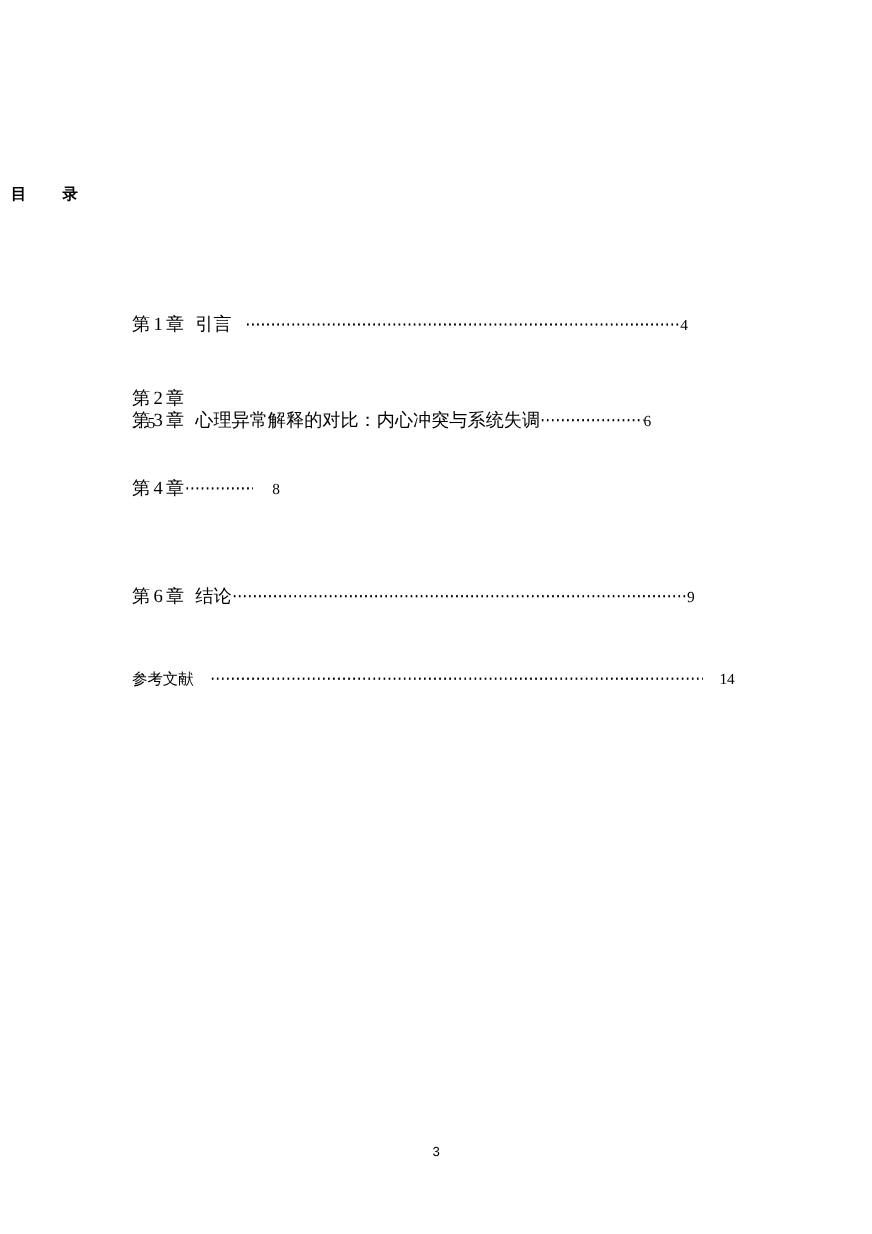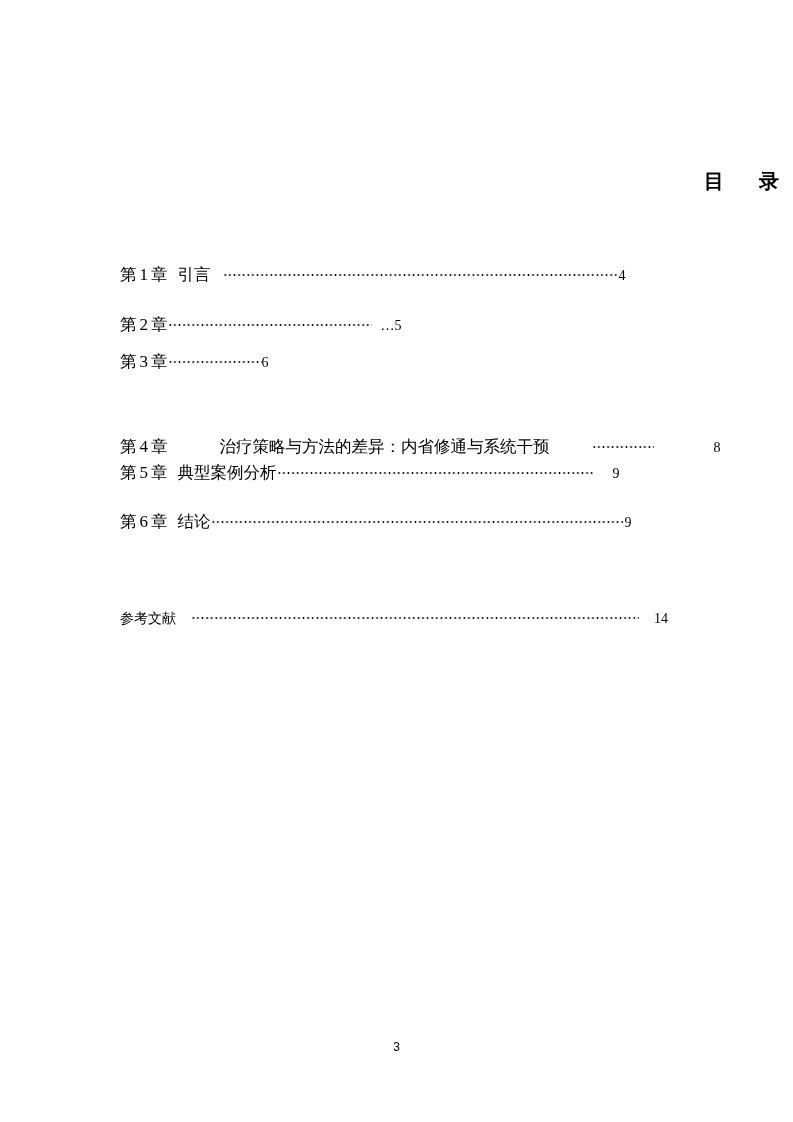--- a/index.html
+++ b/index.html
@@ -20,41 +20,42 @@
       left: 0; top: 0;
       width: 793px;
       height: 1122px;
       background: #fff;
     }
     .toc-title {
       position: absolute;
       top: 168px;
       left: 0;
       width: 793px;
-      text-align: right;
+      text-align: left;
       font-family: "DejaVu Sans", "Liberation Sans", sans-serif;
       font-weight: bold;
-      font-size: 20px;
+      font-size: 14px;
       letter-spacing: 14px;
       padding-left: 10px;
       box-sizing: border-box;
     }
     .toc-entry {
       position: absolute;
       left: 120px;
       height: 24px;
       line-height: 24px;
       font-size: 17px;
       white-space: nowrap;
       display: flex;
       align-items: baseline;
     }
     .toc-entry .prefix {
       font-family: "Liberation Serif", "DejaVu Serif", serif;
       letter-spacing: 0px;
+      margin-top: 20px;
     }
     .toc-entry .prefix .cjk,
     .toc-entry .label {
       font-family: "DejaVu Sans", "Liberation Sans", sans-serif;
       font-size: 16.5px;
     }
     .toc-entry .num {
       font-family: "Liberation Serif", serif;
       font-size: 17px;
       margin: 0 3px;
@@ -107,45 +108,39 @@
 
   <div class="toc-title">目  录</div>
 
   <div class="toc-entry" style="top:263px;">
     <span class="prefix"><span class="cjk">第</span><span class="num">1</span><span class="cjk">章</span></span>
     <span class="label">引言</span>
     <span class="leader" style="width:396px; margin-left:12px;"></span>
     <span class="page-no">4</span>
   </div>
 
-  <div class="toc-entry" style="top:313px;">
+  <div class="toc-entry" style="top:330px;flex-direction:column;">
     <span class="prefix"><span class="cjk">第</span><span class="num">2</span><span class="cjk">章</span></span>
     <span class="leader" style="width:204px; margin-left:0px; margin-right:9px;"></span>
     <span class="page-no">…5</span>
   </div>
 
   <div class="toc-entry" style="top:350px;">
     <span class="prefix"><span class="cjk">第</span><span class="num">3</span><span class="cjk">章</span></span>
+    <span class="label">心理异常解释的对比：内心冲突与系统失调</span>
     <span class="leader" style="width:94px;"></span>
     <span class="page-no">6</span>
   </div>
 
-  <div class="toc-entry" style="top:435px;gap:42px;">
+  <div class="toc-entry" style="top:412px;">
     <span class="prefix"><span class="cjk">第</span><span class="num">4</span><span class="cjk">章</span></span>
-    <span class="label">治疗策略与方法的差异：内省修通与系统干预</span>
     <span class="leader" style="width:62px; margin-right:18px;"></span>
     <span class="page-no">8</span>
   </div>
 
-  <div class="toc-entry" style="top:461px;">
-    <span class="prefix"><span class="cjk">第</span><span class="num">5</span><span class="cjk">章</span></span>
-    <span class="label">典型案例分析</span>
-    <span class="leader" style="width:318px; margin-right:18px;"></span>
-    <span class="page-no">9</span>
-  </div>
 
   <div class="toc-entry" style="top:510px;justify-content:center;">
     <span class="prefix"><span class="cjk">第</span><span class="num">6</span><span class="cjk">章</span></span>
     <span class="label">结论</span>
     <span class="leader" style="width:414px;"></span>
     <span class="page-no">9</span>
   </div>
 
   <div class="ref-entry">
     <span class="label">参考文献</span>

